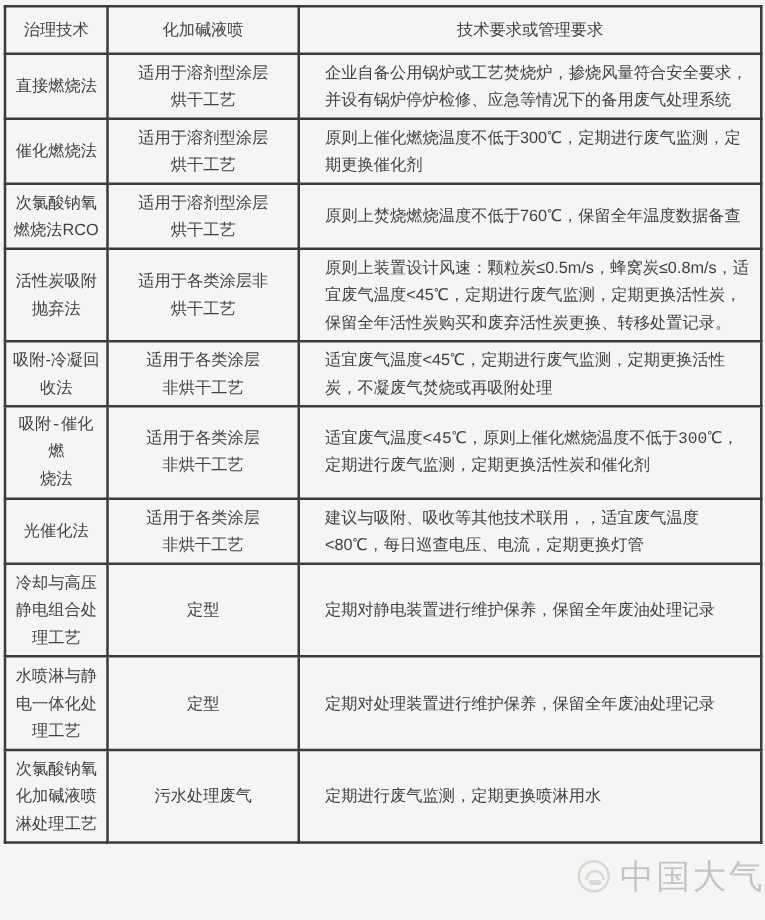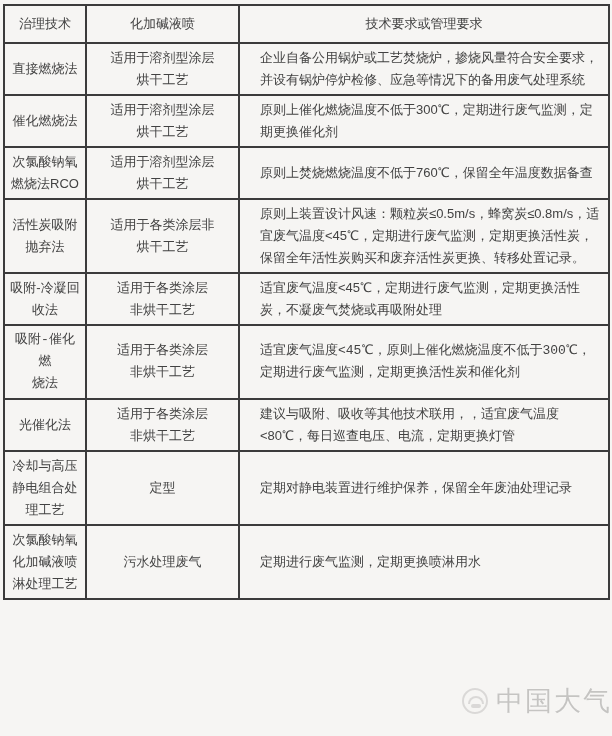--- a/index.html
+++ b/index.html
@@ -178,20 +178,27 @@
 非烘干工艺</td>
         <td class="cell-req">建议与吸附、吸收等其他技术联用，，适宜废气温度&lt;80℃，每日巡查电压、电流，定期更换灯管</td>
       </tr>
       <tr class="r9">
         <td class="cell-tech">冷却与高压
 静电组合处
 理工艺</td>
         <td class="cell-process">定型</td>
         <td class="cell-req">定期对静电装置进行维护保养，保留全年废油处理记录</td>
       </tr>
+      <tr class="r10">
+        <td class="cell-tech">水喷淋与静
+电一体化处
+理工艺</td>
+        <td class="cell-process">定型</td>
+        <td class="cell-req">定期对处理装置进行维护保养，保留全年废油处理记录</td>
+      </tr>
       <tr class="r11">
         <td class="cell-tech">次氯酸钠氧
 化加碱液喷
 淋处理工艺</td>
         <td class="cell-process">污水处理废气</td>
         <td class="cell-req">定期进行废气监测，定期更换喷淋用水</td>
       </tr>
 
     </tbody>
   </table>

